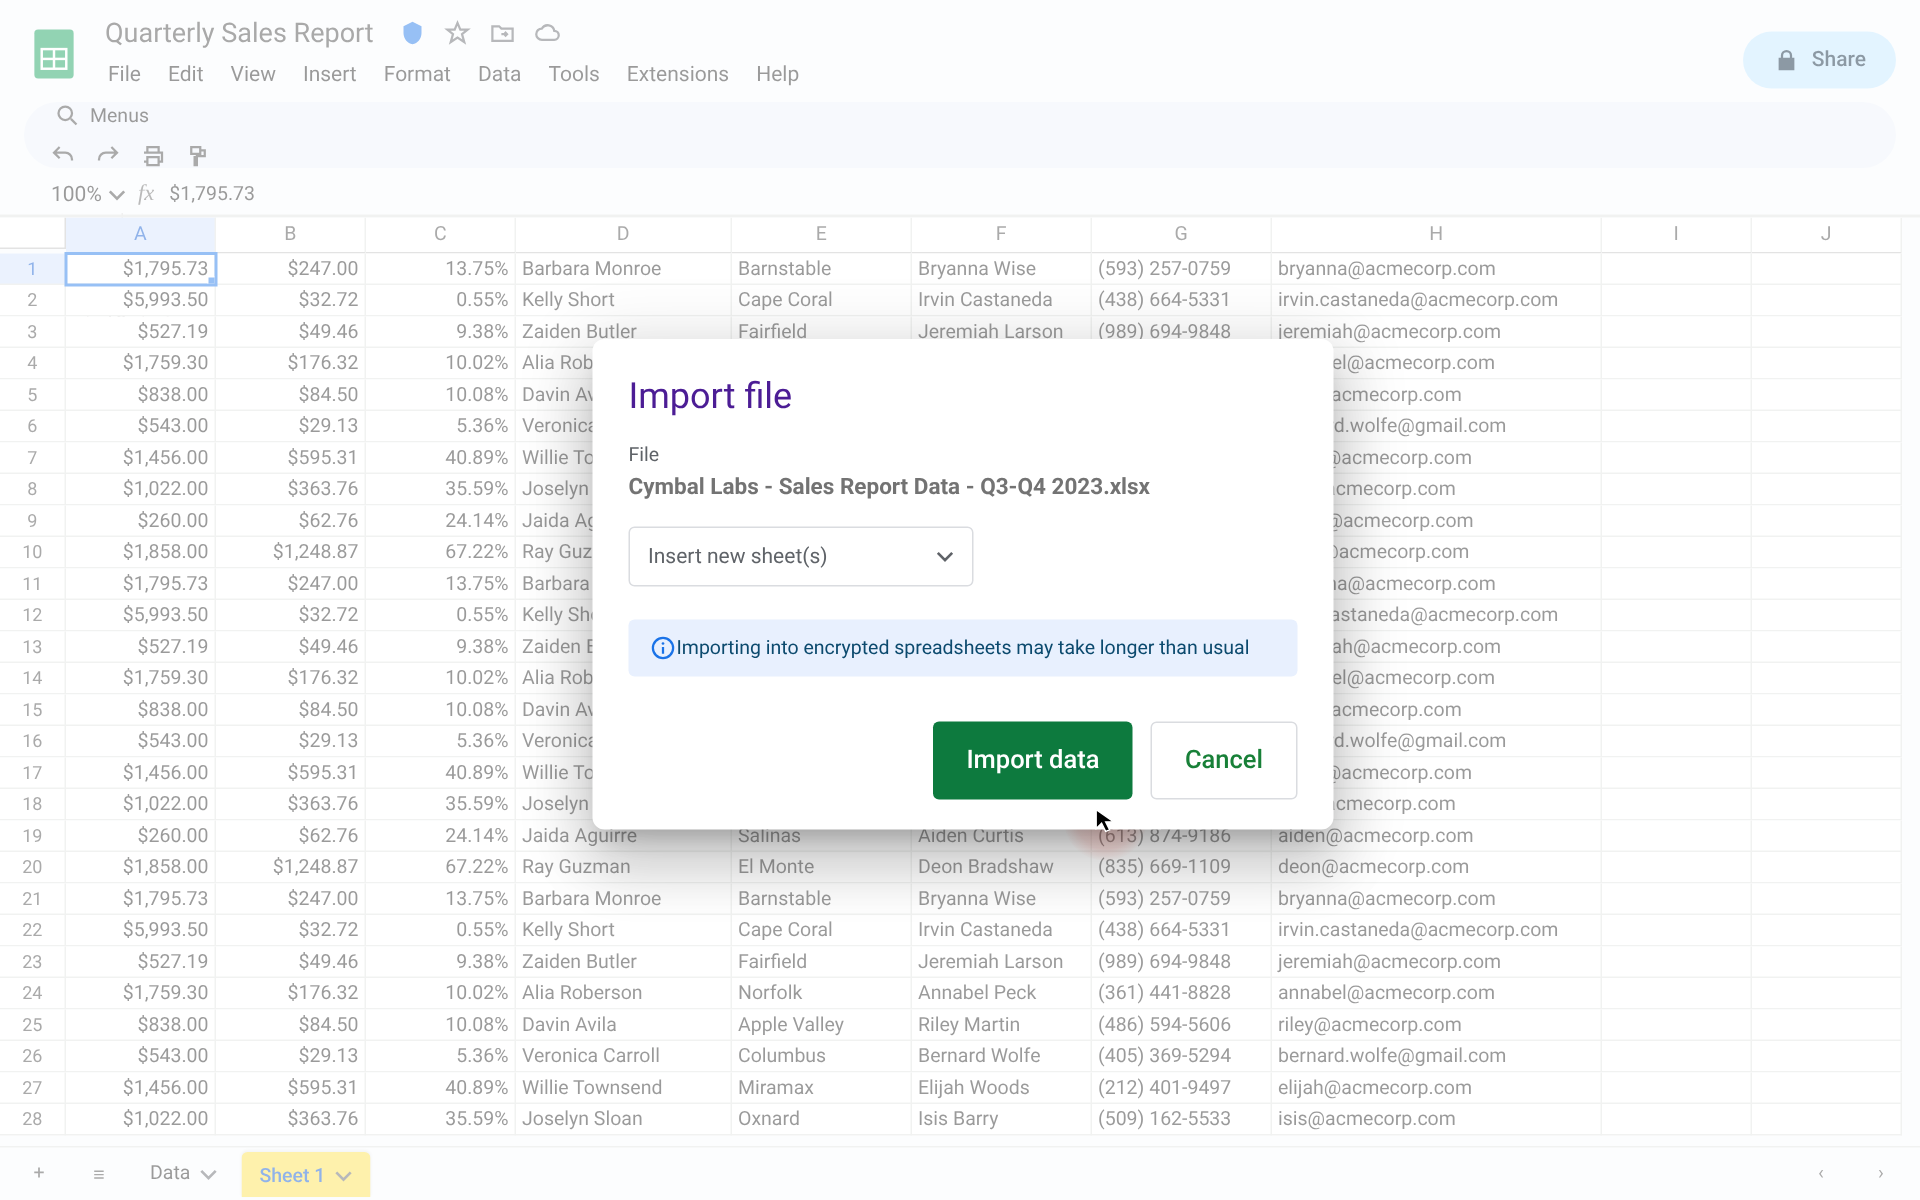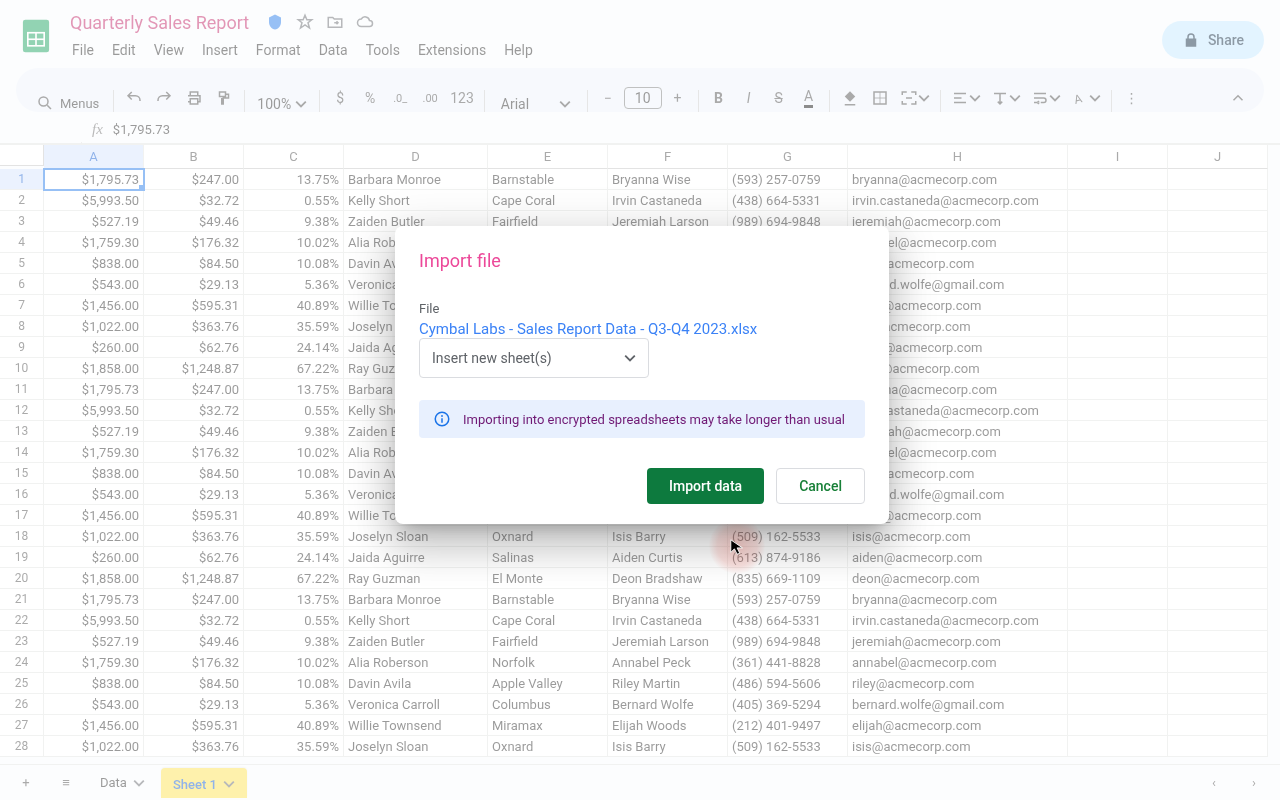--- a/index.html
+++ b/index.html
@@ -4,31 +4,31 @@
 <style>
   * { box-sizing: border-box; margin: 0; padding: 0; }
   body { font-family: 'Google Sans', Roboto, Arial, sans-serif; font-size: 13px; color: #1f1f1f; background: #f9fbfd; width: 1280px; height: 800px; overflow: hidden; position: relative; }
   
   
   .header { height: 64px; display: flex; align-items: center; padding: 8px 16px 0; gap: 8px; }
   .app-icon { width: 40px; height: 40px; display: flex; align-items: center; justify-content: center; }
   .app-icon svg { width: 36px; height: 36px; }
   .title-area { flex: 1; }
   .title-row { display: flex; align-items: center; gap: 10px; height: 28px; }
-  .doc-title { font-size: 18px; color: #be185d; padding: 2px 6px; }
+  .doc-title { font-size: 18px; color: #404040; padding: 2px 6px; }
   .title-icon { width: 20px; height: 20px; display: flex; align-items: center; justify-content: center; color: #444; }
   .menu-row { display: flex; gap: 2px; height: 28px; align-items: center; }
   .menu-item { padding: 4px 8px; font-size: 14px; color: #1f1f1f; border-radius: 4px; cursor: pointer; }
   .header-right { display: flex; align-items: center; gap: 12px; flex-direction: column; }
   .history-btn { width: 40px; height: 40px; border-radius: 50%; display: flex; align-items: center; justify-content: center; color: #444; }
   .share-btn { background: #c2e7ff; border-radius: 40px; padding: 10px 20px; display: flex; align-items: center; gap: 8px; font-size: 14px; font-weight: 500; color: #001d35; }
   .avatar { width: 32px; height: 32px; border-radius: 50%; background: linear-gradient(135deg, #e8c5a0, #c89070); border: 1px solid #ccc; }
 
   
-  .toolbar { height: 44px; margin: 4px 16px 0; background: #edf2fa; border-radius: 24px; display: flex; align-items: flex-end; padding: 0 12px; gap: 2px; position: relative; }
+  .toolbar { height: 44px; margin: 4px 16px 0; background: #edf2fa; border-radius: 24px; display: flex; align-items: flex-start; padding: 0 12px; gap: 2px; position: relative; flex-direction: column; }
   .tb-group { display: flex; align-items: center; gap: 2px; }
   .tb-btn { min-width: 28px; height: 28px; border-radius: 4px; display: flex; align-items: center; justify-content: center; color: #444; font-size: 14px; padding: 0 4px; }
   .tb-search { display: flex; align-items: center; gap: 6px; padding: 0 8px; }
   .tb-sep { width: 1px; height: 22px; background: #c7c7c7; margin: 0 4px; }
   .tb-zoom { font-size: 14px; padding: 0 6px; display: flex; align-items: center; gap: 4px; }
   .tb-font { font-size: 14px; padding: 0 10px; min-width: 90px; display: flex; align-items: center; justify-content: space-between; }
   .tb-sizebox { border: 1px solid #747775; border-radius: 4px; padding: 2px 10px; font-size: 14px; }
   .tb-collapse { margin-left: auto; }
   .svg-ico { width: 18px; height: 18px; }
   .svg-sm { width: 12px; height: 12px; }
@@ -55,28 +55,28 @@
   
   .sheets { position: absolute; bottom: 0; left: 0; right: 0; height: 36px; background: #f9fbfd; border-top: 1px solid #e1e3e1; display: flex; align-items: center; padding: 0 40px 0 8px; gap: 4px; }
   .sheet-btn { width: 36px; height: 36px; display: flex; align-items: center; justify-content: center; color: #444; }
   .sheet-tab { height: 30px; padding: 0 12px; display: flex; align-items: center; gap: 6px; font-size: 13px; border-radius: 4px 4px 0 0; }
   .sheet-tab.active { background: #fde047; color: #0b57d0; font-weight: 500; border-top: 3px solid transparent; position: relative; box-shadow: 0 -1px 2px rgba(0,0,0,.08); }
   .sheet-nav { position: absolute; right: 8px; display: flex; gap: 4px; }
 
   
   .scrim { position: absolute; inset: 0; background: rgba(255,255,255,.55); z-index: 50; }
   .modal { position: absolute; left: 395px; top: 226px; width: 494px; background: #fff; border-radius: 8px; box-shadow: 0 11px 15px -7px rgba(0,0,0,.2), 0 24px 38px 3px rgba(0,0,0,.14), 0 9px 46px 8px rgba(0,0,0,.12); padding: 24px 24px 20px; z-index: 60; }
-  .modal h1 { font-size: 18px; font-weight: 400; color: #ec4899; margin-bottom: 30px; }
+  .modal h1 { font-size: 24px; font-weight: 400; color: #4c1d95; margin-bottom: 18px; }
   .modal .lbl { font-size: 13px; color: #5f6368; margin-bottom: 4px; }
-  .modal .filename { font-size: 15px; font-weight: 400; color: #3b82f6; }
+  .modal .filename { font-size: 15px; font-weight: 700; color: #737373; margin-bottom: 18px; }
   .modal .select { border: 1px solid #dadce0; border-radius: 4px; height: 40px; width: 230px; display: flex; align-items: center; justify-content: space-between; padding: 0 12px; color: #5f6368; font-size: 14px; margin-bottom: 22px; }
-  .modal .info { background: #e8f0fe; border-radius: 4px; padding: 10px 14px; display: flex; align-items: center; gap: 12px; font-size: 13px; color: #701a75; margin-bottom: 30px; }
+  .modal .info { background: #e8f0fe; border-radius: 4px; padding: 10px 14px; display: flex; align-items: center; font-size: 13px; color: #0c4a6e; margin-bottom: 30px; }
   .modal .info-icon { color: #1a73e8; flex-shrink: 0; }
   .modal .actions { display: flex; justify-content: flex-end; gap: 12px; }
-  .modal .btn { height: 36px; padding: 0 22px; border-radius: 4px; font-size: 14px; font-weight: 500; display: flex; align-items: center; }
+  .modal .btn { height: 52px; padding: 0 22px; border-radius: 4px; font-size: 17px; font-weight: 500; display: flex; align-items: center; }
   .modal .btn-primary { background: #0d7a3e; color: #fff; }
   .modal .btn-secondary { border: 1px solid #dadce0; color: #188038; background: #fff; }
 
   .cursor { position: absolute; left: 729px; top: 538px; z-index: 100; width: 18px; height: 18px; pointer-events: none; }
   .click-ring { position: absolute; left: 709px; top: 518px; width: 56px; height: 56px; border-radius: 50%; background: radial-gradient(circle, rgba(234,67,53,.25) 0%, rgba(234,67,53,.15) 50%, rgba(234,67,53,0) 72%); z-index: 55; }
 </style>
 </head>
 <body>
 
 <div class="header">

